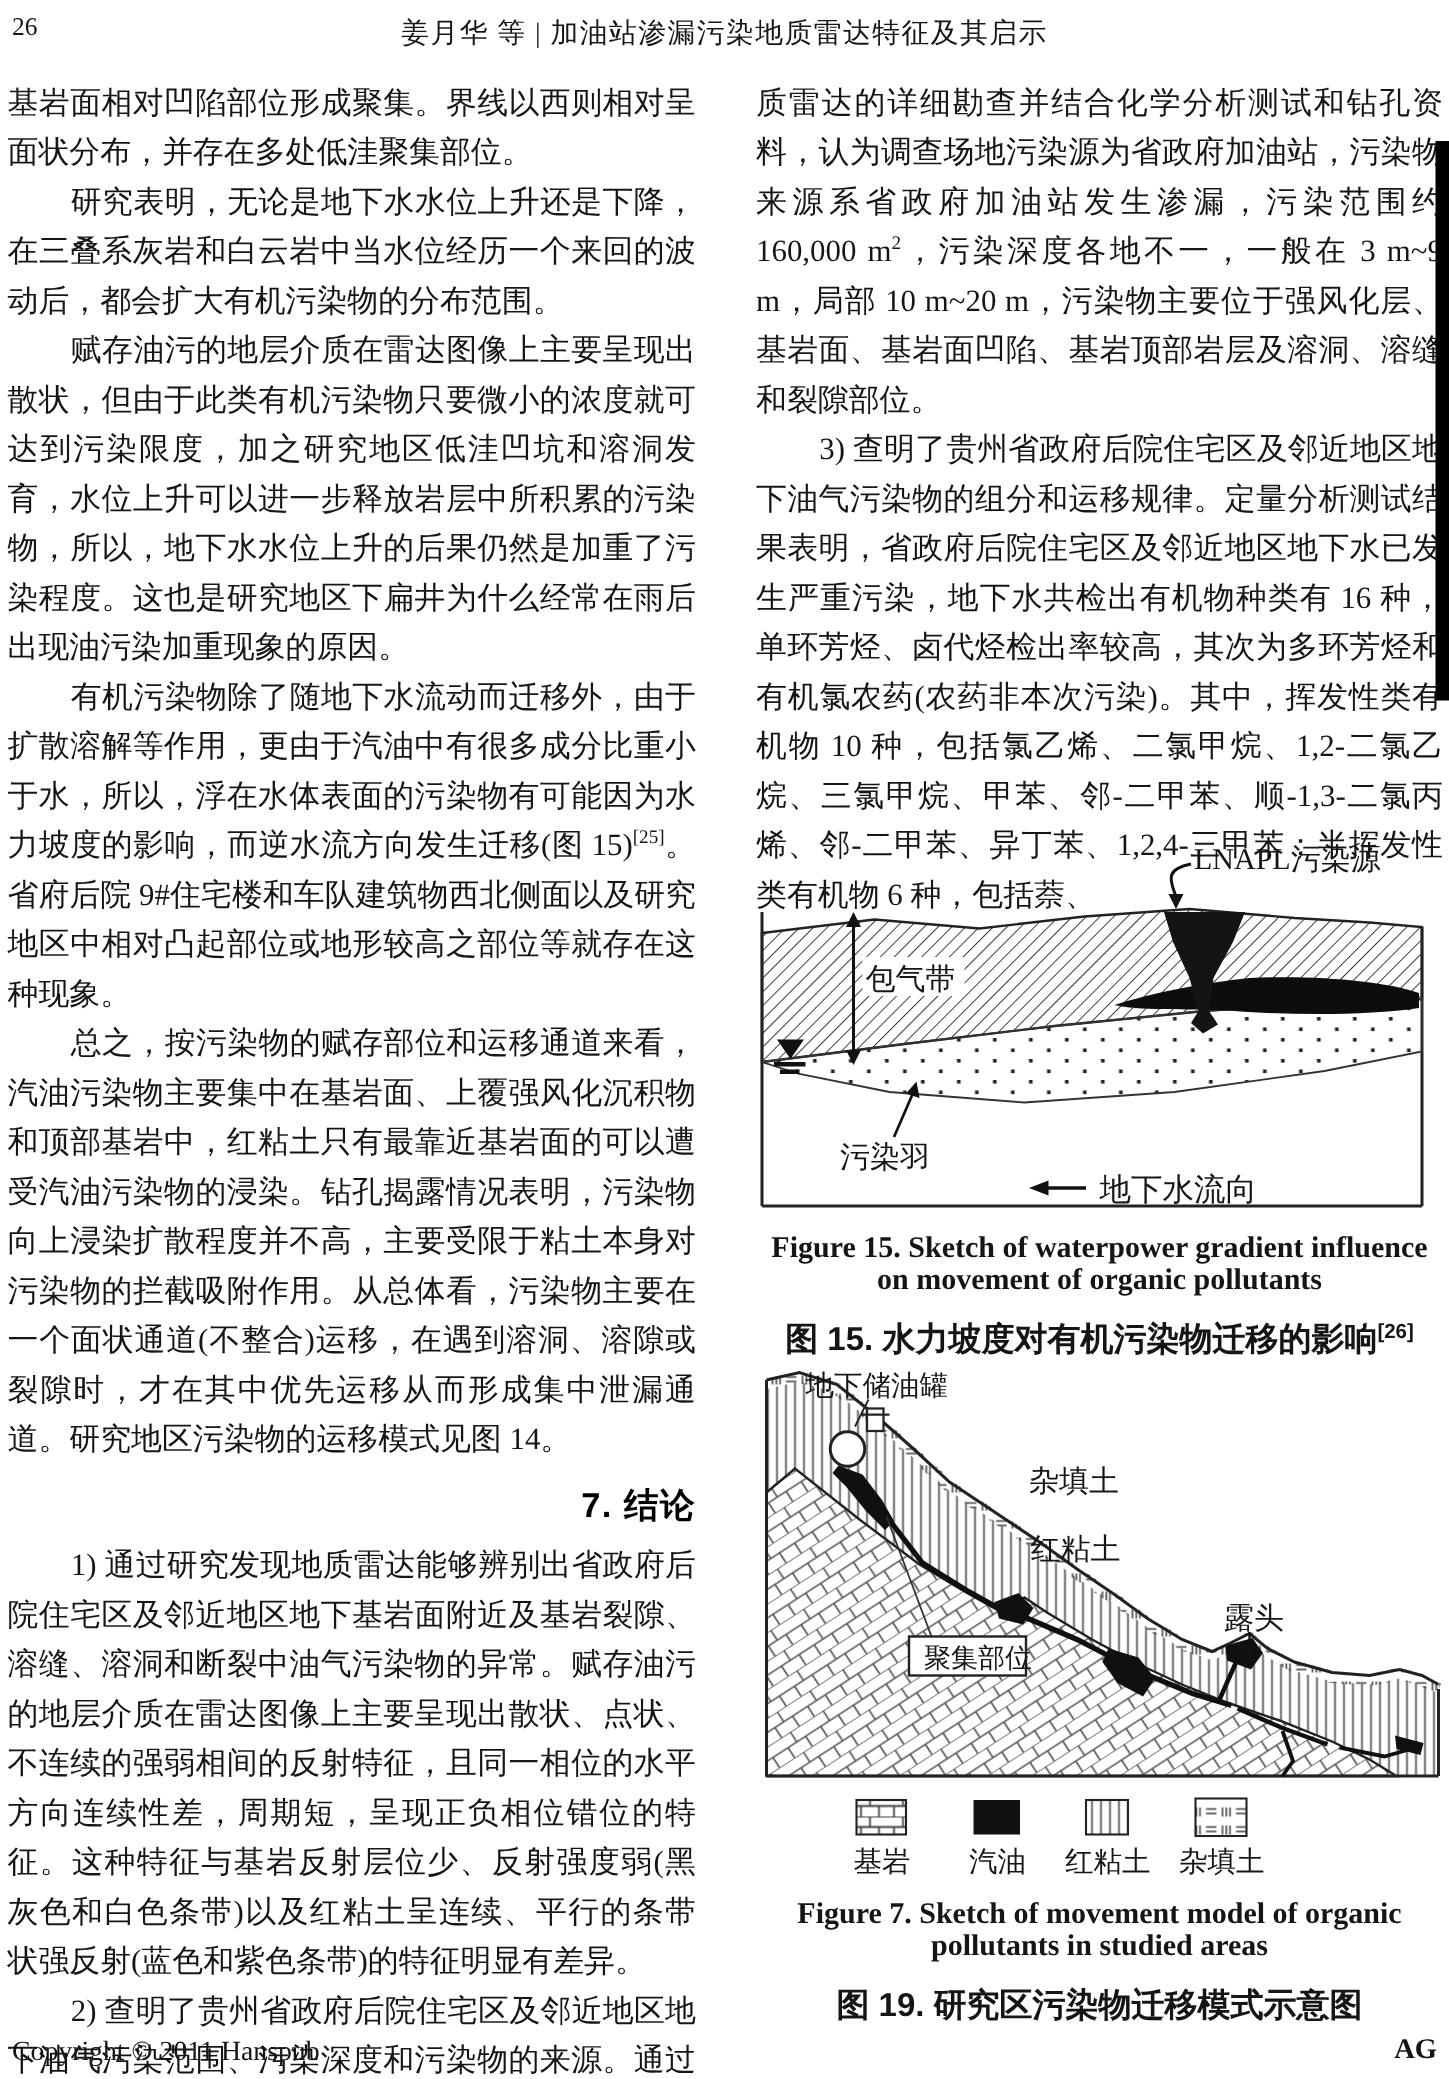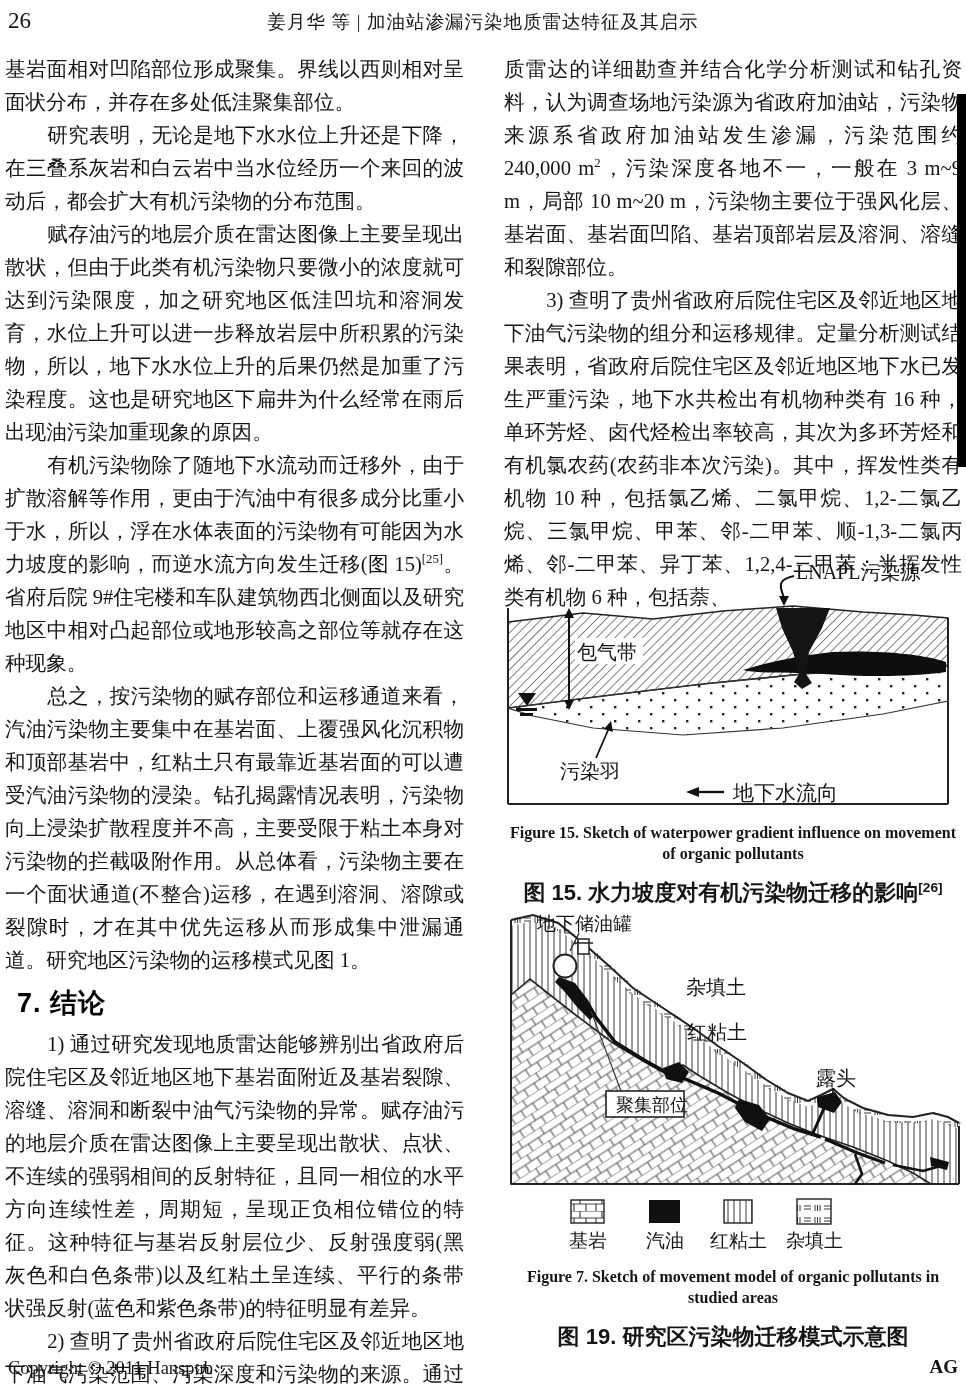--- a/index.html
+++ b/index.html
@@ -2,39 +2,39 @@
 <html><head>
 <meta charset="utf-8">
 <style>
   html,body{margin:0;padding:0;background:#e8e8e8;}
   .page{
     position:relative;width:966px;height:1386px;background:#ffffff;
     font-family:"Liberation Serif","DejaVu Serif",serif;color:#151515;
     overflow:hidden;margin:0 auto;
   }
   .page-header{position:absolute;top:4px;left:0;width:100%;height:34px;}
-  .page-num{position:absolute;left:8px;top:4px;font-size:23px;}
+  .page-num{position:absolute;left:8px;top:4px;font-size:17px;}
   .header-title{position:absolute;left:0;top:5px;width:100%;text-align:center;font-size:18.5px;letter-spacing:1px;}
   .col{position:absolute;top:42px;font-size:20.6px;line-height:33px;text-align:justify;}
   .col-left{left:5px;width:459px;}
   .col-right{left:504px;width:458px;}
   .col p{margin:0;text-indent:2.05em;}
   .col p.noindent{text-indent:0;margin-top:11px;}
   sup{font-size:0.62em;line-height:0;vertical-align:super;}
   .section-heading{
     font-family:"Liberation Sans","DejaVu Sans",sans-serif;font-weight:900;
-    font-size:27px;margin:10px 0 8px 12px;color:#000;text-align:left;letter-spacing:1px;
+    font-size:23px;margin:10px 0 8px 0;color:#000;text-align:right;letter-spacing:1px;
   }
   .figure{position:absolute;left:503px;}
   .fig15-svg{top:556px;}
   .fig16-svg{top:903px;}
   .fig-caption{position:absolute;left:504px;width:458px;text-align:center;}
   .fig15-caption{top:822px;}
   .fig16-caption{top:1266px;}
-  .cap-en{font-weight:bold;font-size:16px;line-height:21px;}
+  .cap-en{font-weight:bold;font-size:20px;line-height:21px;}
   .cap-zh{font-family:"Liberation Sans","DejaVu Sans",sans-serif;font-weight:bold;font-size:22px;line-height:22px;margin-top:18px;}
   .page-footer{position:absolute;left:0;top:1352px;width:100%;height:34px;}
   .footer-copyright{position:absolute;left:8px;top:6px;font-size:18.5px;}
   .footer-journal{position:absolute;right:8px;top:4px;font-size:19px;font-weight:bold;}
   .scan-artifact{position:absolute;left:957px;top:94px;width:9px;height:373px;background:#000;}
   svg text{font-family:"Liberation Serif","DejaVu Serif",serif;fill:#161616;}
 </style>
 </head>
 <body>
 
@@ -43,28 +43,28 @@
   <div class="page-header">
     <span class="page-num">26</span>
     <div class="header-title">姜月华 等 | 加油站渗漏污染地质雷达特征及其启示</div>
   </div>
 
   <div class="col col-left">
     <p class="noindent">基岩面相对凹陷部位形成聚集。界线以西则相对呈面状分布，并存在多处低洼聚集部位。</p>
     <p>研究表明，无论是地下水水位上升还是下降，在三叠系灰岩和白云岩中当水位经历一个来回的波动后，都会扩大有机污染物的分布范围。</p>
     <p>赋存油污的地层介质在雷达图像上主要呈现出散状，但由于此类有机污染物只要微小的浓度就可达到污染限度，加之研究地区低洼凹坑和溶洞发育，水位上升可以进一步释放岩层中所积累的污染物，所以，地下水水位上升的后果仍然是加重了污染程度。这也是研究地区下扁井为什么经常在雨后出现油污染加重现象的原因。</p>
     <p><span>有机污染物除了随地下水流动而迁移外，由于扩散溶解等作用，更由于汽油中有很多成分比重小于水，所以，浮在水体表面的污染物有可能因为水力坡度的影响，而逆水流方向发生迁移(图 15)</span><sup>[25]</sup><span>。省府后院 9#住宅楼和车队建筑物西北侧面以及研究地区中相对凸起部位或地形较高之部位等就存在这种现象。</span></p>
-    <p>总之，按污染物的赋存部位和运移通道来看，汽油污染物主要集中在基岩面、上覆强风化沉积物和顶部基岩中，红粘土只有最靠近基岩面的可以遭受汽油污染物的浸染。钻孔揭露情况表明，污染物向上浸染扩散程度并不高，主要受限于粘土本身对污染物的拦截吸附作用。从总体看，污染物主要在一个面状通道(不整合)运移，在遇到溶洞、溶隙或裂隙时，才在其中优先运移从而形成集中泄漏通道。研究地区污染物的运移模式见图 1。</p>
+    <p>总之，按污染物的赋存部位和运移通道来看，汽油污染物主要集中在基岩面、上覆强风化沉积物和顶部基岩中，红粘土只有最靠近基岩面的可以遭受汽油污染物的浸染。钻孔揭露情况表明，污染物向上浸染扩散程度并不高，主要受限于粘土本身对污染物的拦截吸附作用。从总体看，污染物主要在一个面状通道(不整合)运移，在遇到溶洞、溶隙或裂隙时，才在其中优先运移从而形成集中泄漏通道。研究地区污染物的运移模式见图 14。</p>
     <h2 class="section-heading">7. 结论</h2>
     <p>1) 通过研究发现地质雷达能够辨别出省政府后院住宅区及邻近地区地下基岩面附近及基岩裂隙、溶缝、溶洞和断裂中油气污染物的异常。赋存油污的地层介质在雷达图像上主要呈现出散状、点状、不连续的强弱相间的反射特征，且同一相位的水平方向连续性差，周期短，呈现正负相位错位的特征。这种特征与基岩反射层位少、反射强度弱(黑灰色和白色条带)以及红粘土呈连续、平行的条带状强反射(蓝色和紫色条带)的特征明显有差异。</p>
     <p>2) 查明了贵州省政府后院住宅区及邻近地区地下油气污染范围、污染深度和污染物的来源。通过地</p>
   </div>
 
   <div class="col col-right">
-    <p class="noindent"><span>质雷达的详细勘查并结合化学分析测试和钻孔资料，认为调查场地污染源为省政府加油站，污染物来源系省政府加油站发生渗漏，污染范围约 240,000 m</span><sup>2</sup><span>，污染深度各地不一，一般在 3 m~9 m，局部 10 m~20 m，污染物主要位于强风化层、基岩面、基岩面凹陷、基岩顶部岩层及溶洞、溶缝和裂隙部位。</span></p>
+    <p class="noindent"><span>质雷达的详细勘查并结合化学分析测试和钻孔资料，认为调查场地污染源为省政府加油站，污染物来源系省政府加油站发生渗漏，污染范围约 160,000 m</span><sup>2</sup><span>，污染深度各地不一，一般在 3 m~9 m，局部 10 m~20 m，污染物主要位于强风化层、基岩面、基岩面凹陷、基岩顶部岩层及溶洞、溶缝和裂隙部位。</span></p>
     <p>3) 查明了贵州省政府后院住宅区及邻近地区地下油气污染物的组分和运移规律。定量分析测试结果表明，省政府后院住宅区及邻近地区地下水已发生严重污染，地下水共检出有机物种类有 16 种，单环芳烃、卤代烃检出率较高，其次为多环芳烃和有机氯农药(农药非本次污染)。其中，挥发性类有机物 10 种，包括氯乙烯、二氯甲烷、1,2-二氯乙烷、三氯甲烷、甲苯、邻-二甲苯、顺-1,3-二氯丙烯、邻-二甲苯、异丁苯、1,2,4-三甲苯；半挥发性类有机物 6 种，包括萘、</p>
   </div>
 
   <svg class="figure fig15-svg" width="458" height="262" viewBox="0 0 458 262">
     <defs>
       <pattern id="hatch15" width="6.5" height="6.5" patternUnits="userSpaceOnUse" patternTransform="rotate(-45)">
         <line x1="0" y1="0" x2="6.5" y2="0" stroke="#3a3a3a" stroke-width="1.3"></line>
       </pattern>
       <pattern id="dots15" width="24" height="14" patternUnits="userSpaceOnUse">
         <rect x="3" y="3" width="2.4" height="2.4" fill="#222"></rect>

